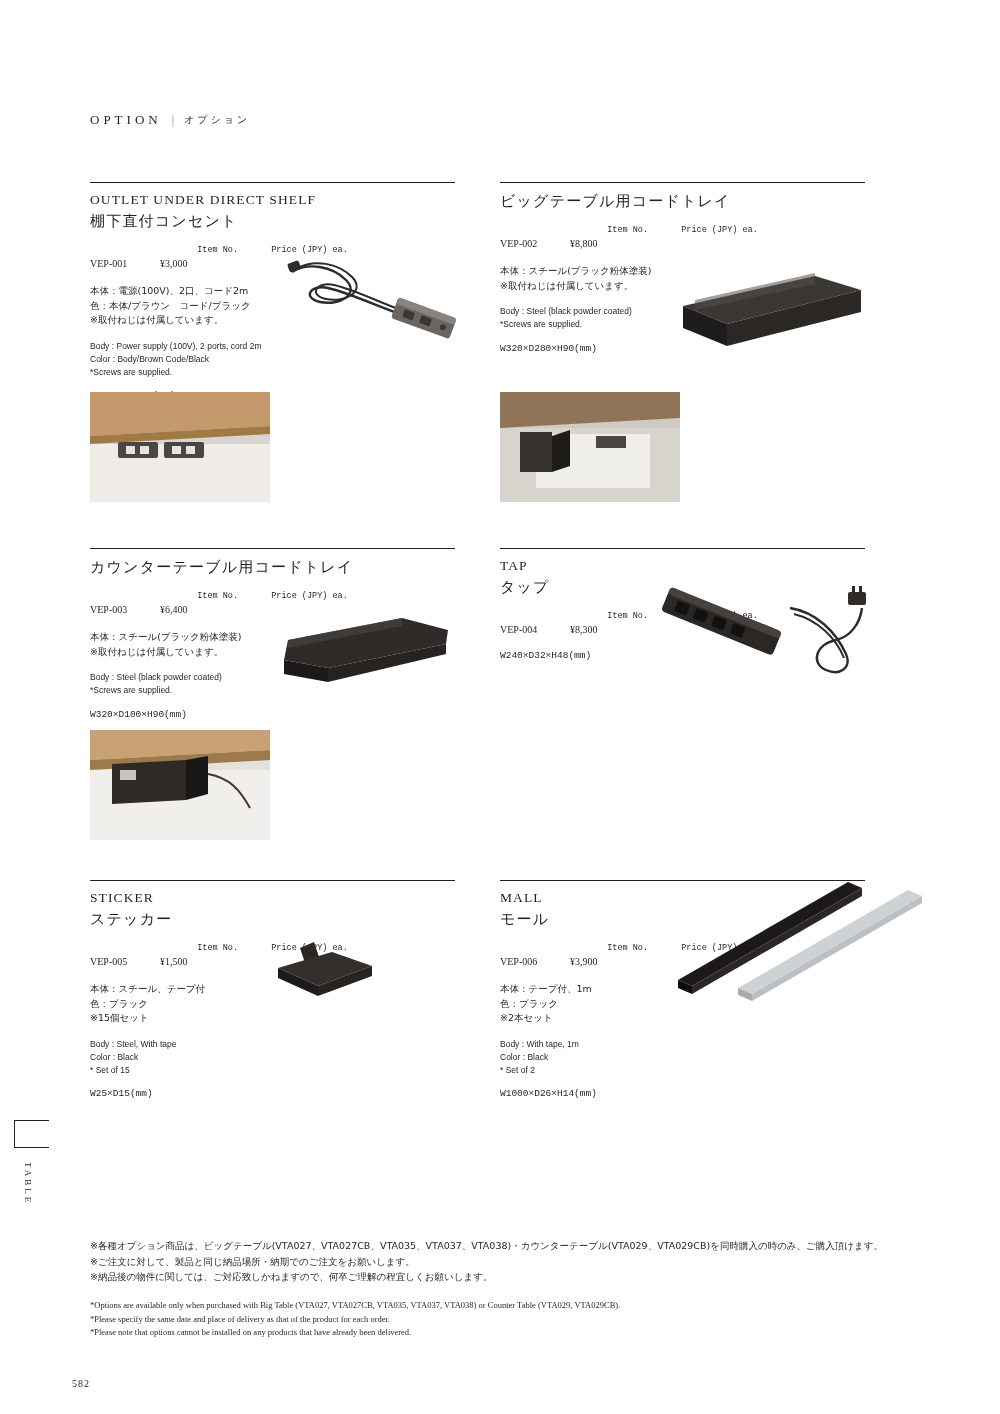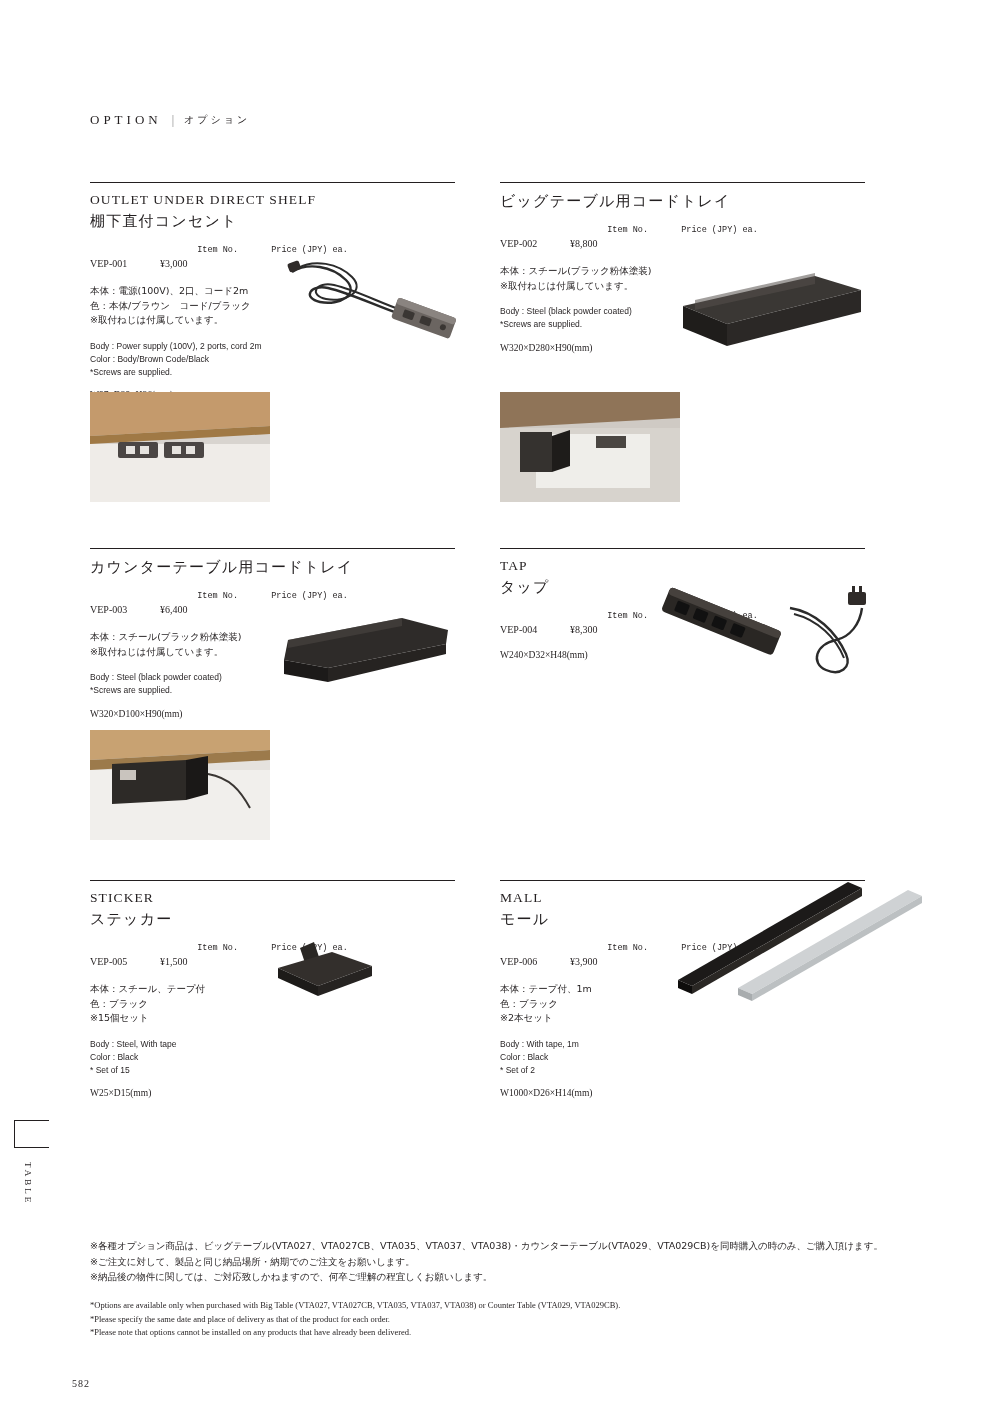--- a/index.html
+++ b/index.html
@@ -23,21 +23,21 @@
   .rule{border-top:1px solid #231f20;width:365px;margin:0 0 9px 0;}
   .title-en{font-size:13.5px;letter-spacing:1.1px;font-family:"Liberation Serif",serif;margin:0 0 4px 0;}
   .title-jp{font-size:15px;letter-spacing:1.2px;font-family:"DejaVu Sans",sans-serif;margin:0 0 14px 0;}
 
   .meta-head{font-size:8.5px;font-family:Liberation Mono, monospace;display:flex;gap:26px;margin-bottom:3px;justify-content:center;}
   .meta-val{font-size:10px;font-family:"Liberation Serif",serif;display:flex;gap:22px;margin-bottom:15px;align-items:center;}
   .meta-head span:first-child,.meta-val span:first-child{width:48px;display:inline-block;}
 
   .spec-jp{font-size:9.5px;line-height:1.55;font-family:"DejaVu Sans",sans-serif;margin-bottom:12px;}
   .spec-en{font-size:8.5px;line-height:1.5;font-family:Liberation Sans, sans-serif;margin-bottom:12px;}
-  .dims{font-size:9.5px;font-family:Liberation Serif, serif;}
+  .dims{font-size:9.5px;font-family:Liberation Mono, monospace;}
   .photo{position:absolute;background:#cfc9c2;}
 
   
   .art{position:absolute;}
 
   
   .sidetab{position:absolute;left:14px;top:1120px;width:36px;}
   .sidetab .box{width:34px;height:26px;border:1px solid #231f20;border-right:none;}
   .sidetab .lbl{writing-mode:vertical-rl;font-size:9px;letter-spacing:3px;margin-top:14px;margin-left:9px;font-family:"Liberation Serif",serif;}
 

